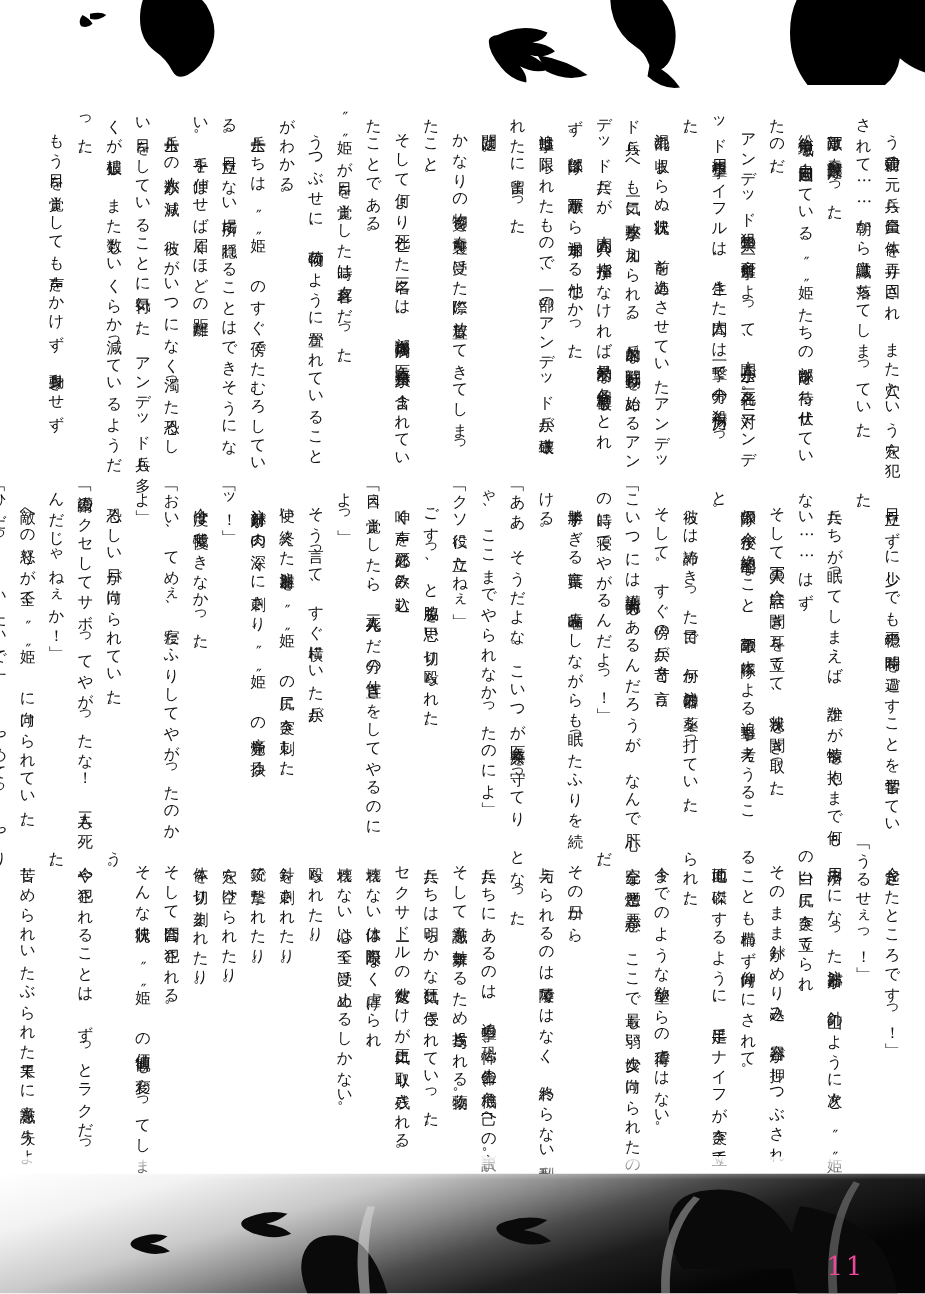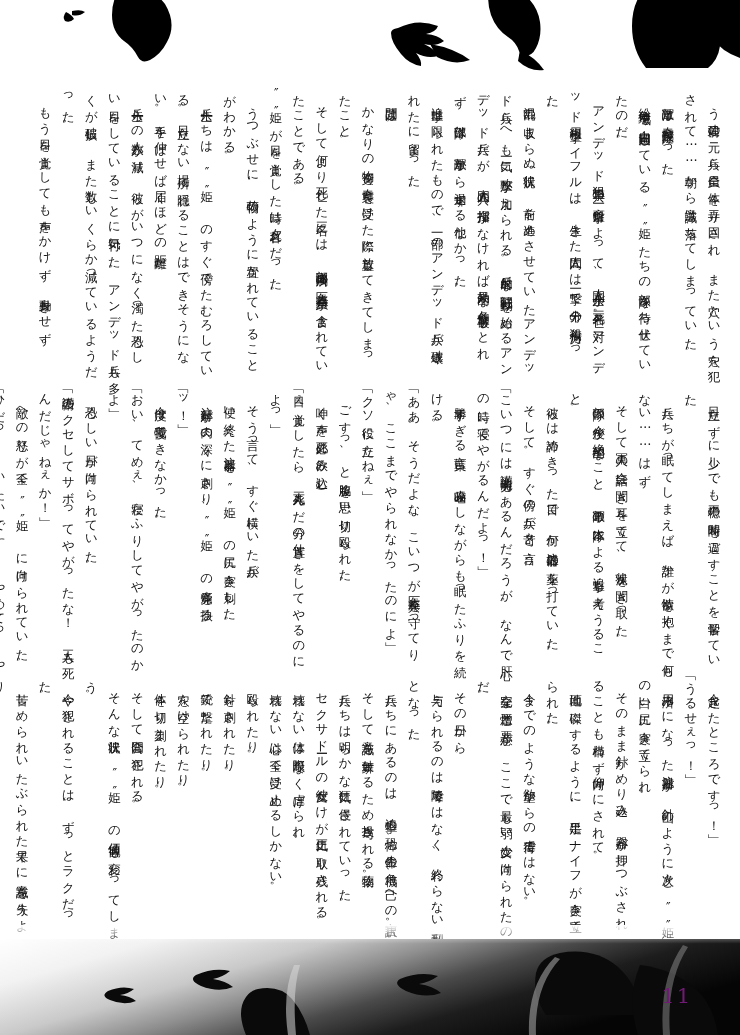--- a/index.html
+++ b/index.html
@@ -31,22 +31,22 @@
     position: absolute;
     left: 0; bottom: 0;
     width: 740px;
     height: 110px;
     overflow: hidden;
     pointer-events: none;
   }
   .page-number {
     position: absolute;
     right: 48px;
-    bottom: 27px;
-    color: #701a75;
+    bottom: 10px;
+    color: #ec4899;
     font-size: 21px;
     letter-spacing: 2px;
     font-family: "DejaVu Serif", "Liberation Serif", serif;
     z-index: 20;
   }
 
   
   .textblock {
     position: absolute;
     writing-mode: vertical-rl;

